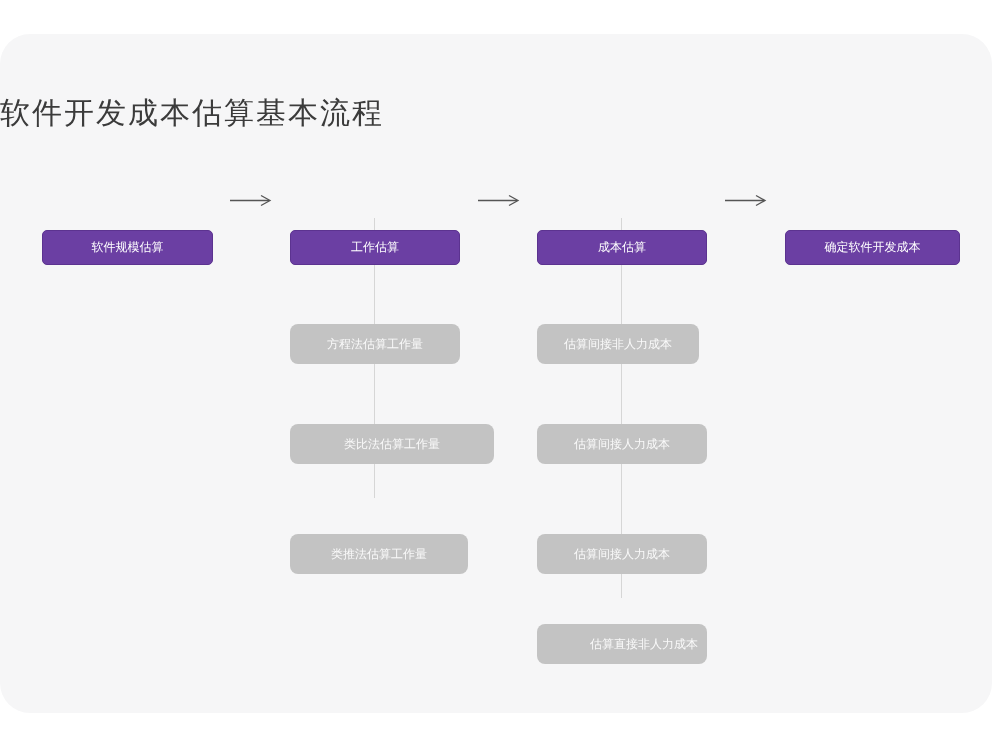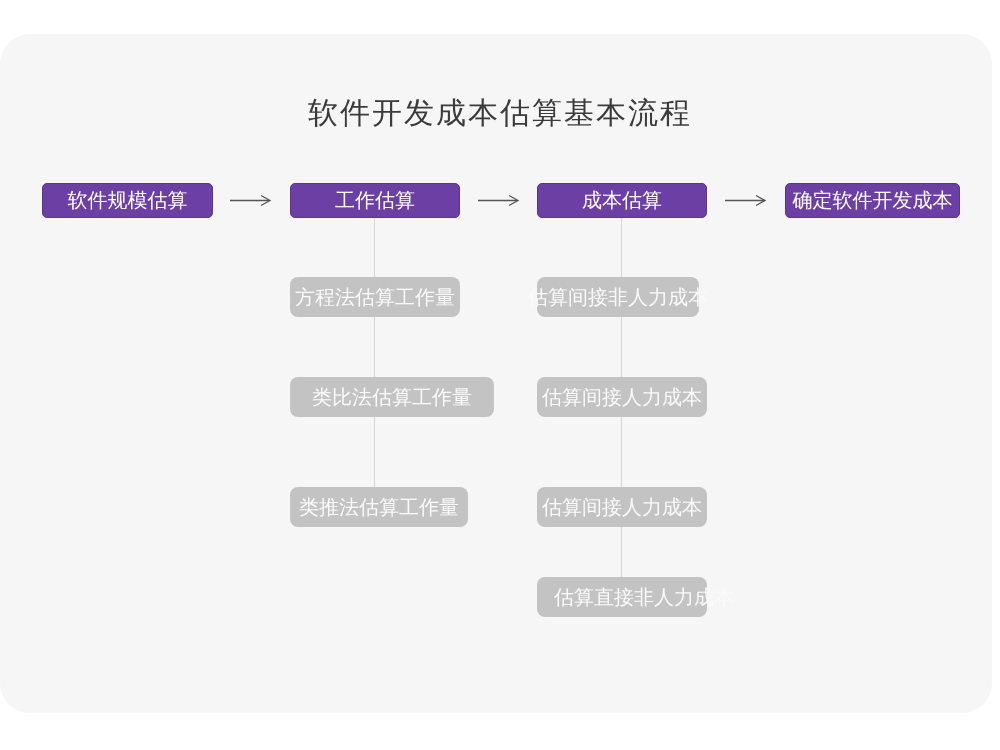--- a/index.html
+++ b/index.html
@@ -14,37 +14,37 @@
     position: absolute;
     left: 0; top: 34px;
     width: 992px; height: 679px;
     background: var(--card-bg, #f6f6f7);
     border-radius: 30px;
   }
   .title {
     position: absolute;
     left: 0; top: 93px;
     width: 1000px;
-    text-align: center;
     font-size: 30px;
     font-weight: 400;
     letter-spacing: 2px;
     color: #3b3b3b;
     font-family: Liberation Mono, monospace;
   }
   .node {
     position: absolute;
     height: 35px;
     display: flex;
     align-items: center;
     justify-content: center;
-    font-size: 20px;
+    font-size: 12px;
     color: #ffffff;
     z-index: 2;
     white-space: nowrap;
+    margin-top: 47px;
   }
   .node.main {
     top: 183px;
     background: var(--accent, #6b3fa3);
     border: 1px solid var(--accent-border, #5c3390);
     border-radius: 5px;
   }
   .node.sub {
     height: 40px;
     background: var(--sub-bg, #c3c3c3);

